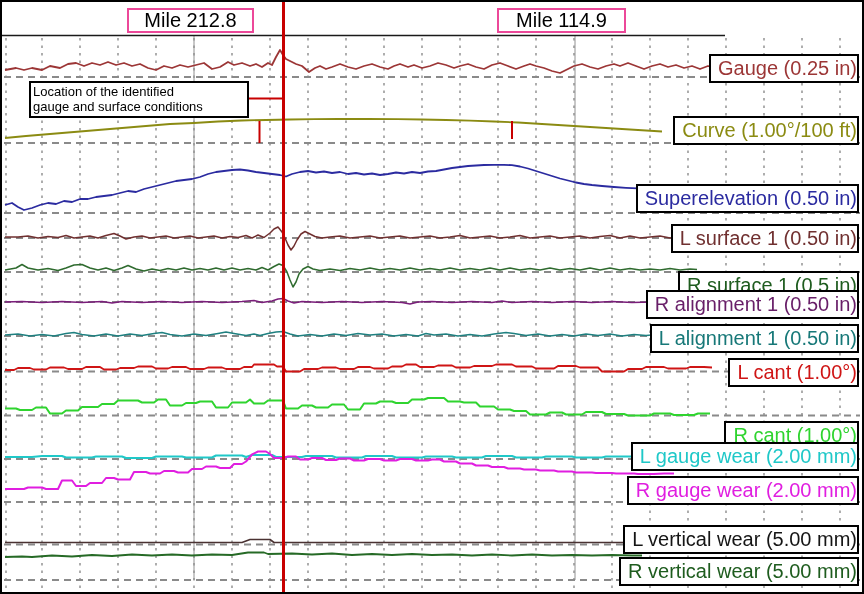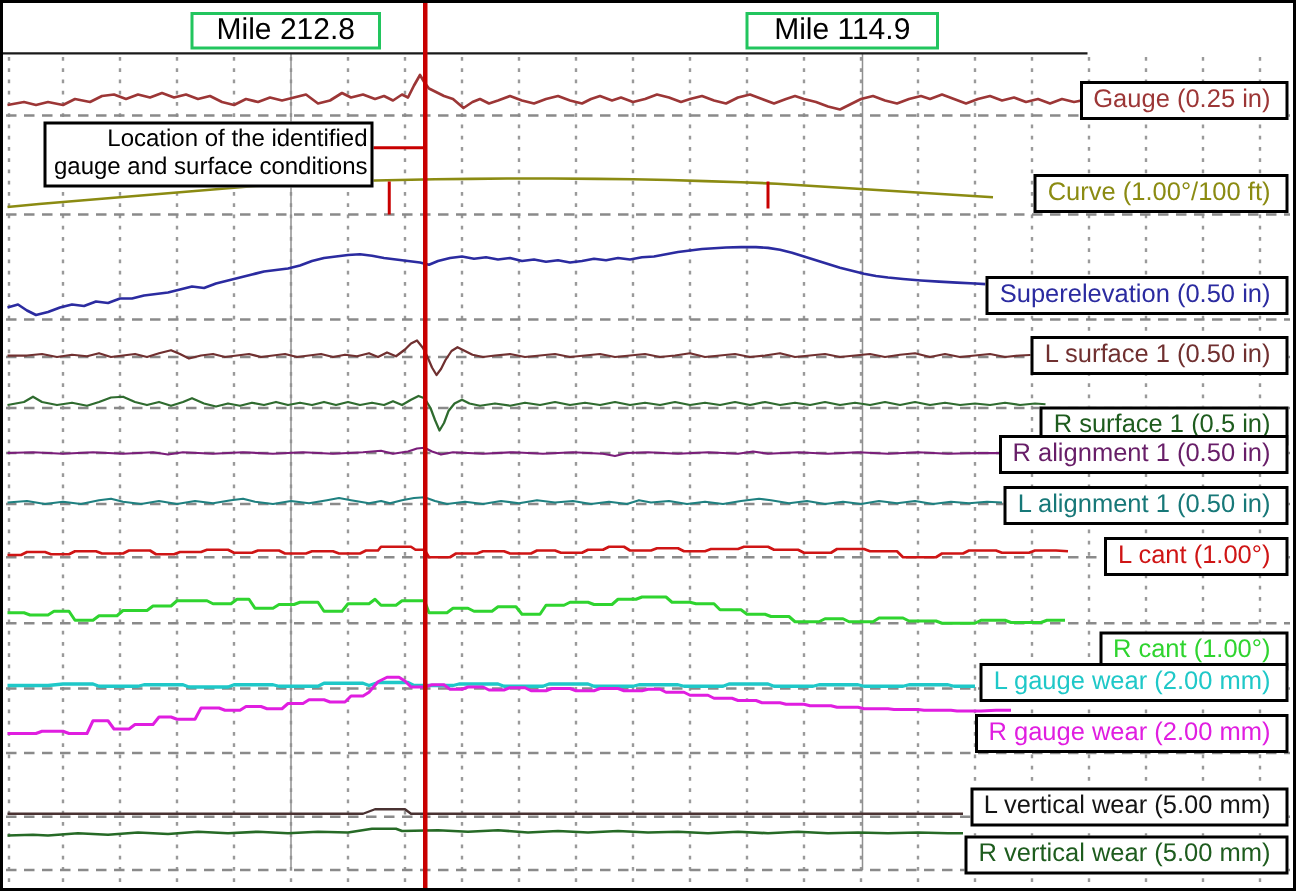--- a/index.html
+++ b/index.html
@@ -1,25 +1,25 @@
 <!DOCTYPE html>
 <html><head>
 <meta charset="utf-8">
 <style>
   html,body{margin:0;padding:0;background:#fff;font-family:"Liberation Sans",sans-serif;}
   .chart{position:relative;width:864px;height:594px;background:#ffffff;border:2px solid #000;box-sizing:border-box;overflow:hidden;}
   svg.plot{position:absolute;left:0;top:0;width:860px;height:590px;}
-  .mile-box{position:absolute;top:6px;height:25px;background:#fff;border:2px solid #22c55e;box-sizing:border-box;
+  .mile-box{position:absolute;top:6px;height:25px;background:#fff;border:2px solid #ec4899;box-sizing:border-box;
     display:flex;align-items:center;justify-content:center;font-size:20px;color:#000;z-index:3;}
   .mile-box.left{left:125px;width:127px;}
   .mile-box.right{left:495px;width:129px;}
   .annotation-box{position:absolute;left:27px;top:79px;width:220px;background:#fff;border:2px solid #000;box-sizing:border-box;
-    text-align:right;font-size:16px;line-height:1.18;color:#000;padding:1px 2px;z-index:3;}
+    text-align:left;font-size:13px;line-height:1.18;color:#000;padding:1px 2px;z-index:3;}
   .series-label{position:absolute;right:3px;background:#fff;border:2px solid #000;box-sizing:border-box;
-    font-size:17px;line-height:1.1;padding:1px 10px 2px 7px;white-space:nowrap;z-index:3;}
+    font-size:20px;line-height:1.1;padding:1px 0 2px 7px;white-space:nowrap;z-index:3;}
 </style>
 </head>
 <body>
 
 <div class="chart">
   <svg class="plot" viewBox="0 0 860 590">
       <line x1="4" y1="36" x2="4" y2="588" stroke="#9a9a9a" stroke-width="1.6" stroke-dasharray="2.5 5"></line>
       <line x1="40" y1="36" x2="40" y2="588" stroke="#9a9a9a" stroke-width="1.6" stroke-dasharray="2.5 5"></line>
       <line x1="78" y1="36" x2="78" y2="588" stroke="#9a9a9a" stroke-width="1.6" stroke-dasharray="2.5 5"></line>
       <line x1="116" y1="36" x2="116" y2="588" stroke="#9a9a9a" stroke-width="1.6" stroke-dasharray="2.5 5"></line>

